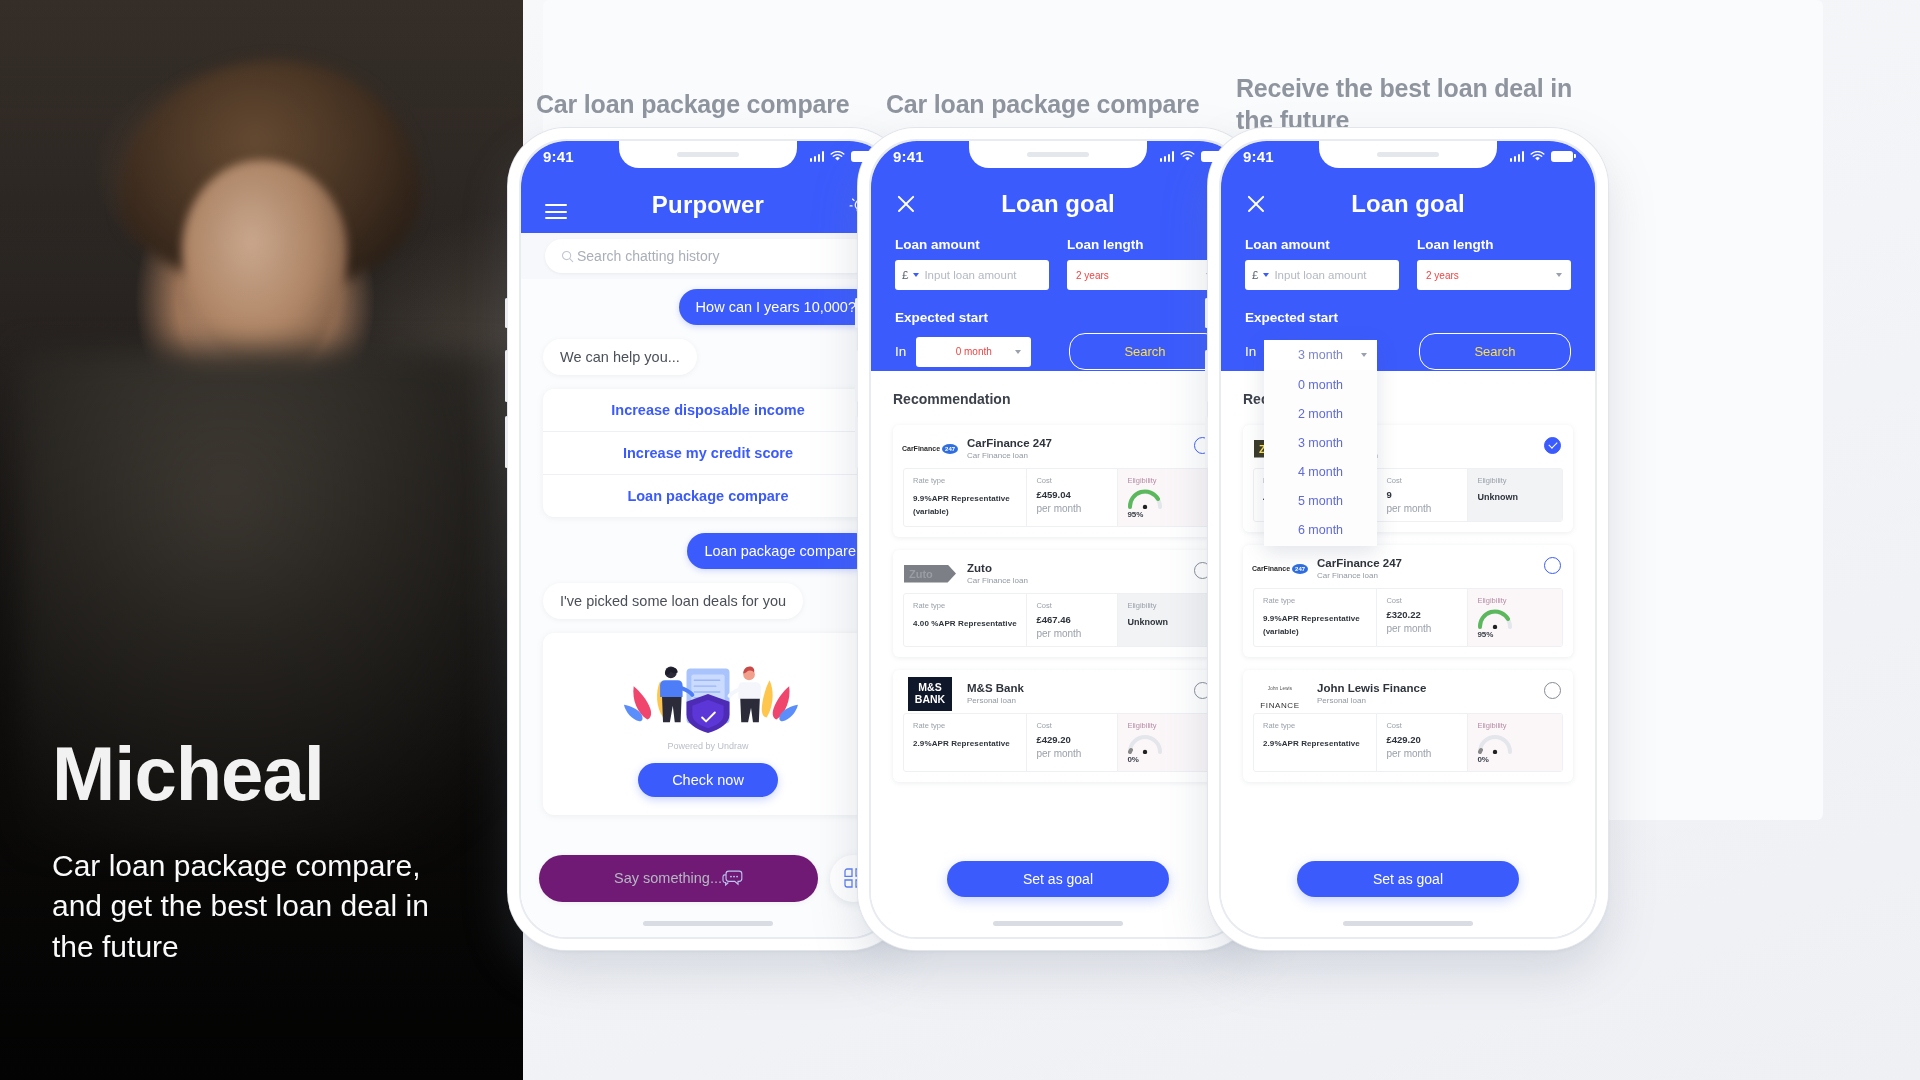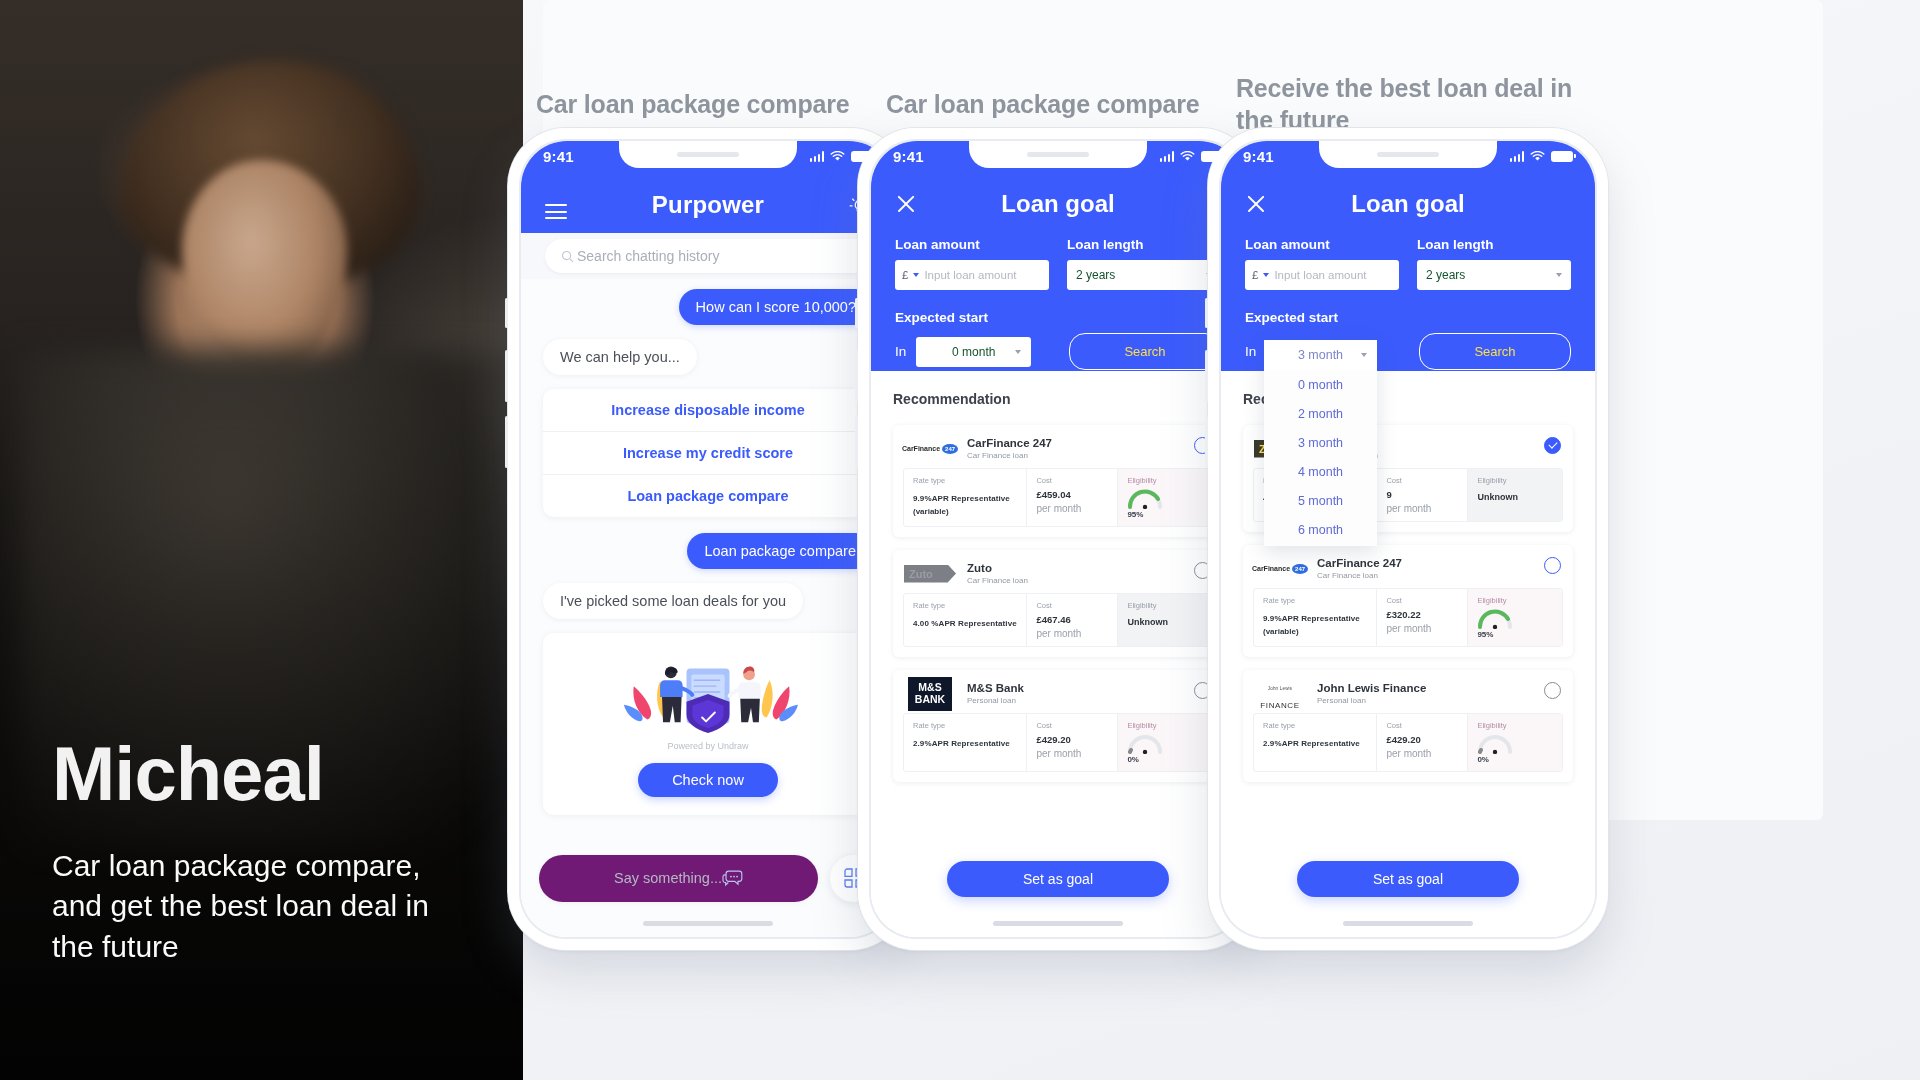--- a/index.html
+++ b/index.html
@@ -232,21 +232,21 @@
   .fg-label { font-size: 13.5px; font-weight: bold; color: #fff; margin-bottom: 8px; }
   .fg-input {
     height: 30px; background: #fff; border-radius: 3px;
     display: flex; align-items: center; padding: 0 7px; gap: 5px;
   }
   .cur { font-size: 11.5px; color: #5a6070; }
   .caret { width: 0; height: 0; border-left: 3.5px solid transparent;
     border-right: 3.5px solid transparent; border-top: 4.5px solid #3b5bfd; }
   .caret.grey { border-top-color: #9aa0ad; }
   .in-ph { font-size: 11.5px; color: #b3b8c2; }
-  .in-val { font-size: 12px; color: #14532d; }
+  .in-val { font-size: 10px; color: #ef4444; }
   .fg-select {
     height: 30px; background: #fff; border-radius: 3px;
     display: flex; align-items: center; justify-content: space-between;
     padding: 0 9px; cursor: pointer;
   }
   .expected { margin-top: 20px; }
   .exp-row { display: flex; align-items: center; gap: 10px; }
   .in-word { font-size: 13.5px; color: #fff; }
   .month-sel {
     width: 115px; height: 30px; background: #fff; border-radius: 3px;
@@ -390,21 +390,21 @@
             <svg width="13" height="13" viewBox="0 0 14 14" fill="none">
               <circle cx="6" cy="6" r="4.4" stroke="#c2c7d0" stroke-width="1.2"></circle>
               <path d="M9.4 9.4 12.6 12.6" stroke="#c2c7d0" stroke-width="1.2" stroke-linecap="round"></path>
             </svg>
             <span class="search-ph">Search chatting history</span>
           </div>
         </div>
 
         <div class="chat">
           <div class="row right">
-            <div class="bub-blue">How can I score 10,000?</div>
+            <div class="bub-blue">How can I years 10,000?</div>
           </div>
           <div class="row left">
             <div class="bub-white">We can help you...</div>
           </div>
           <div class="opt-card">
             <div class="opt-row">Increase disposable income</div>
             <div class="opt-row">Increase my credit score</div>
             <div class="opt-row">Loan package compare</div>
           </div>
           <div class="row right">

